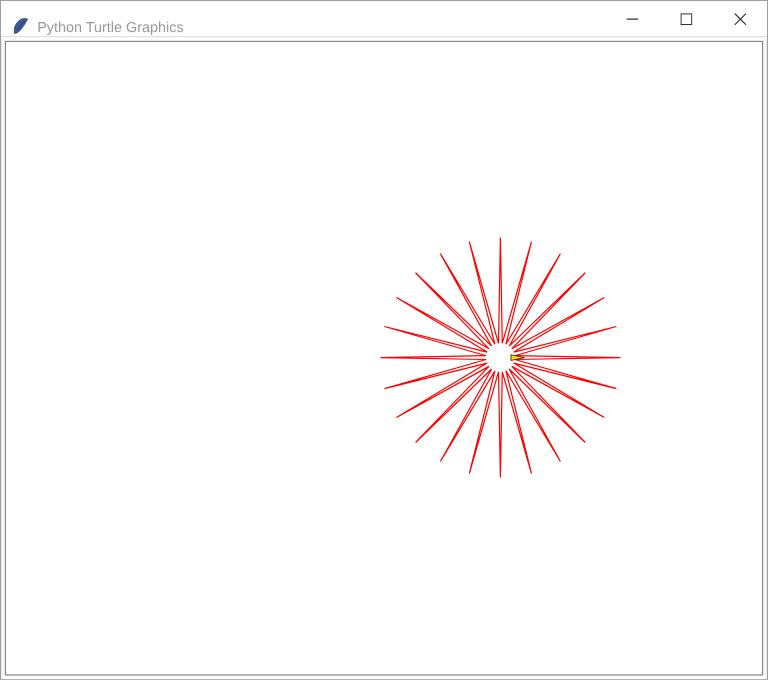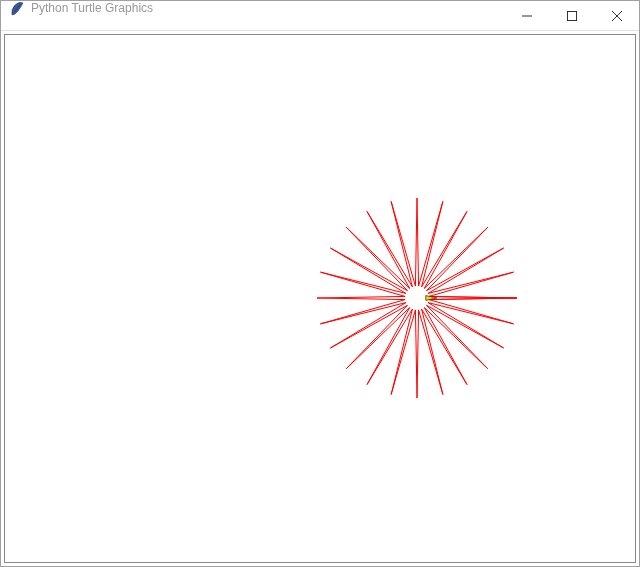--- a/index.html
+++ b/index.html
@@ -19,21 +19,21 @@
       height: 567px;
       border: 1px solid #a0a0a0;
       background: #fff;
       display: flex;
       flex-direction: column;
     }
     .titlebar {
       height: 30px;
       background: #fff;
       display: flex;
-      align-items: flex-start;
+      align-items: flex-end;
       border-bottom: 1px solid #e0e0e0;
     }
     .titlebar-icon {
       width: 16px;
       height: 16px;
       margin-left: 8px;
       margin-right: 6px;
       display: flex;
       align-items: center;
       justify-content: center;

